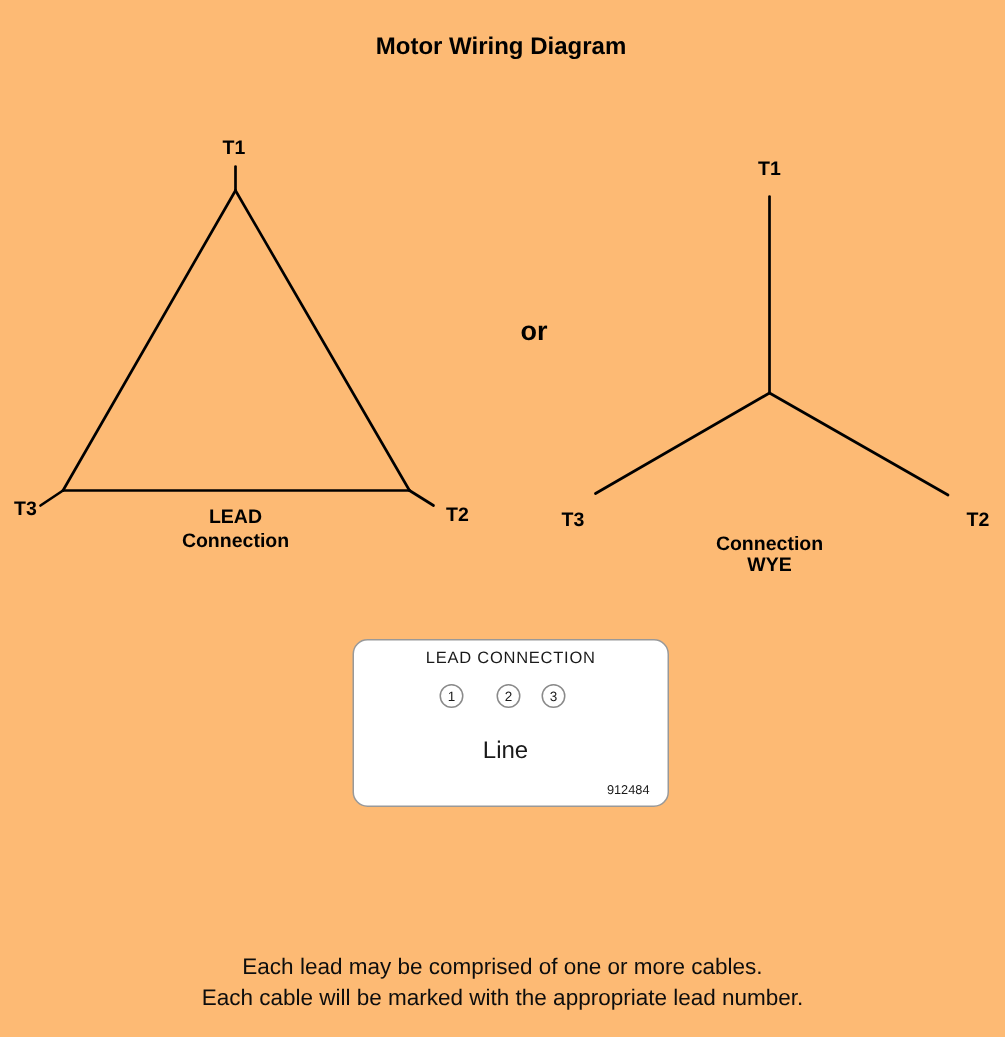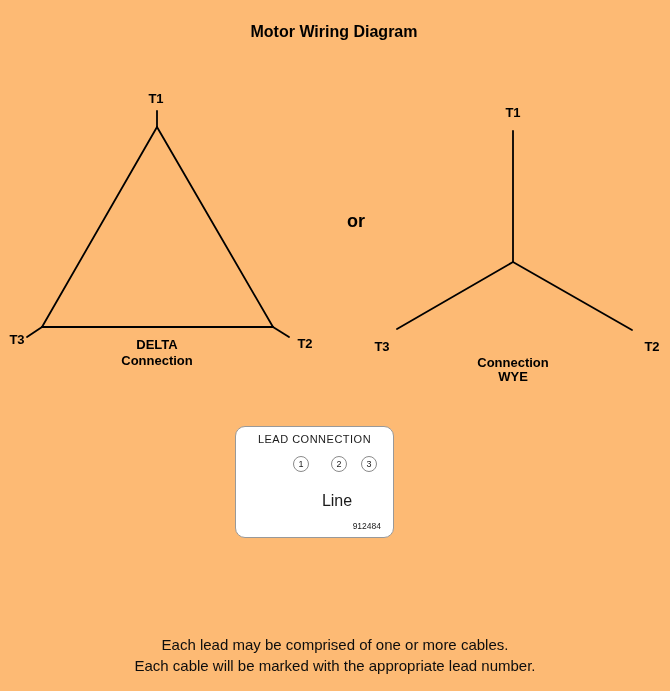--- a/index.html
+++ b/index.html
@@ -45,21 +45,21 @@
   .or-label {
     left: 356px;
     top: 221px;
     font-size: 18px;
     font-weight: bold;
   }
   .lead-box {
     position: absolute;
     left: 235px;
     top: 426px;
-    width: 159px;
+    width: 211px;
     height: 112px;
     border: 1px solid #999999;
     border-radius: 10px;
     box-sizing: border-box;
     background: #ffffff;
   }
   .lead-box-title {
     position: absolute;
     left: 0;
     top: 6px;
@@ -150,21 +150,21 @@
       <line x1="338" y1="473" x2="338" y2="491" stroke="#222222"></line>
       <line x1="368" y1="473" x2="368" y2="491" stroke="#555555"></line>
     </g>
   </svg>
 
   <div class="lbl page-title">Motor Wiring Diagram</div>
 
   <div class="lbl t-label" style="left:156px; top:98px;">T1</div>
   <div class="lbl t-label" style="left:17px;  top:339px;">T3</div>
   <div class="lbl t-label" style="left:305px; top:343px;">T2</div>
-  <div class="lbl conn-name" style="left:157px; top:344px;">DELTA</div>
+  <div class="lbl conn-name" style="left:157px; top:344px;">LEAD</div>
   <div class="lbl conn-name" style="left:157px; top:360px;">Connection</div>
 
   <div class="lbl or-label">or</div>
 
   <div class="lbl t-label" style="left:513px; top:112px;">T1</div>
   <div class="lbl t-label" style="left:382px; top:346px;">T3</div>
   <div class="lbl t-label" style="left:652px; top:346px;">T2</div>
   <div class="lbl conn-name" style="left:513px; top:347px;margin-top:29px;">WYE</div>
   <div class="lbl conn-name" style="left:513px; top:362px;">Connection</div>
 

